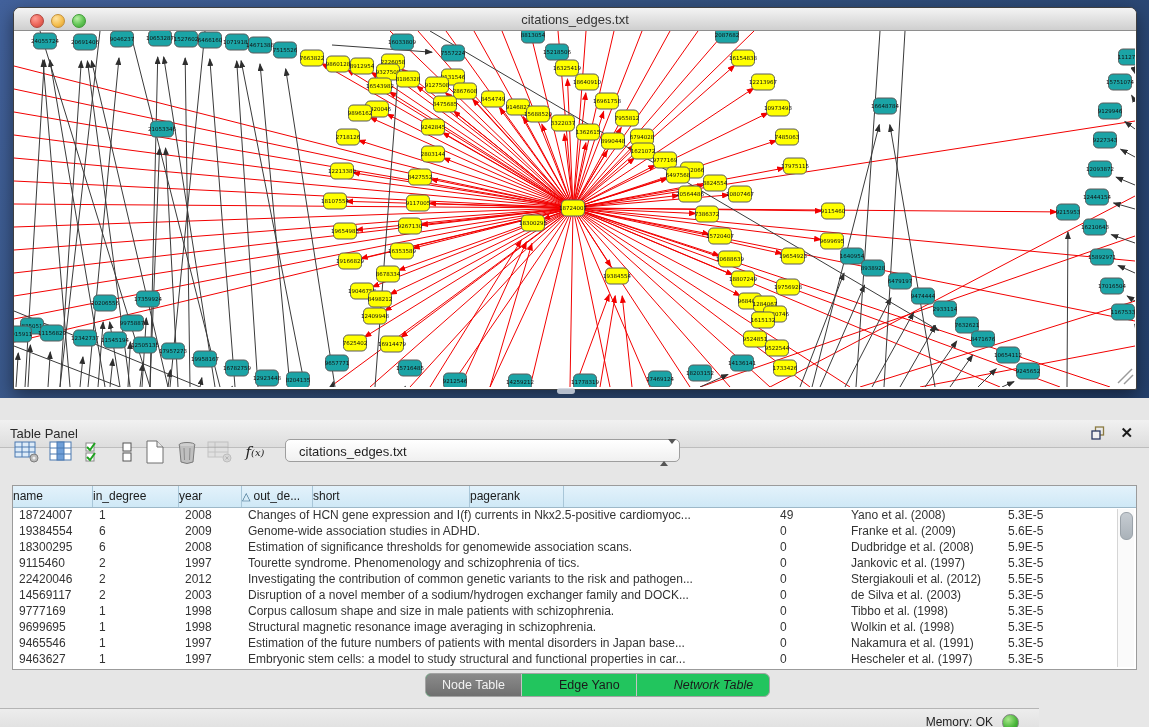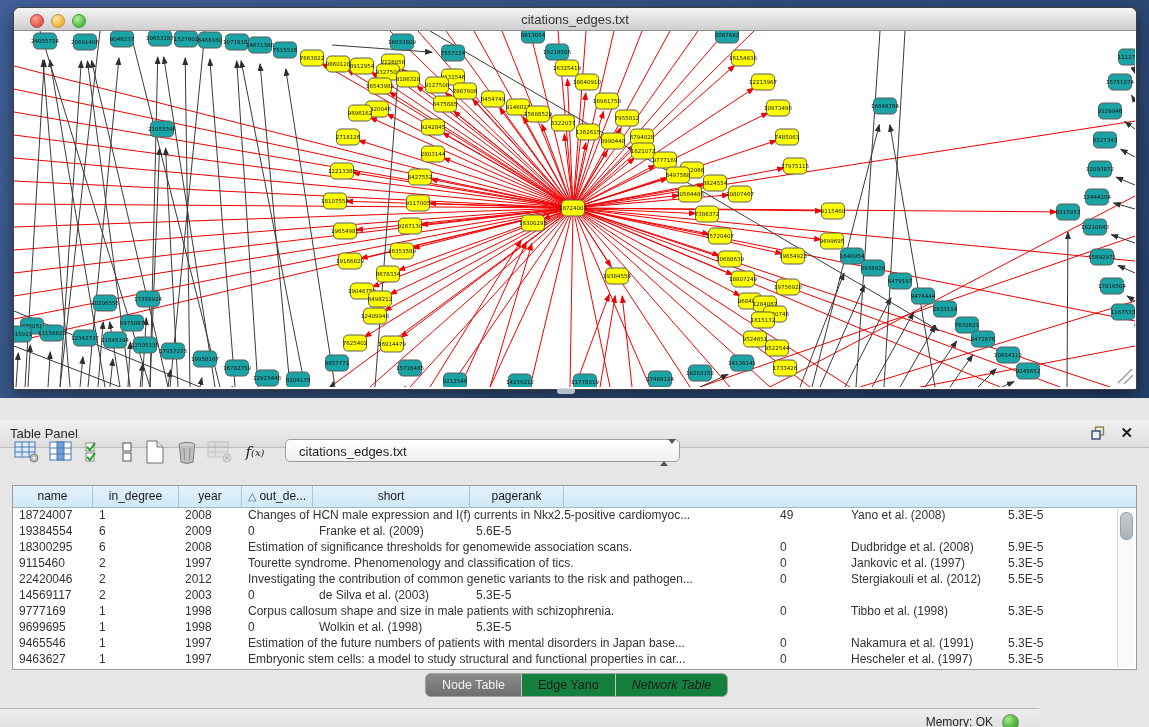--- a/index.html
+++ b/index.html
@@ -24,31 +24,31 @@
   .toolbar{position:absolute;left:0;top:27px;width:100%;height:53px;}
   .tbtn{position:absolute;top:12px;width:30px;height:30px;display:flex;align-items:center;justify-content:center;cursor:pointer;}
   .combo{position:absolute;left:285px;top:14px;width:395px;height:23px;background:linear-gradient(#ffffff,#f0f0f0);border:1px solid #9e9e9e;border-radius:5px;box-sizing:border-box;cursor:pointer;}
   .combo-text{position:absolute;left:13px;top:4px;font-size:13px;color:#1f1f1f;}
   .combo-arrows{position:absolute;right:10px;top:4px;width:9px;height:14px;}
   .combo-arrows .up{width:0;height:0;border-left:4px solid transparent;border-right:4px solid transparent;border-bottom:5px solid #555;margin-bottom:3px;}
   .combo-arrows .dn{width:0;height:0;border-left:4px solid transparent;border-right:4px solid transparent;border-top:5px solid #555;}
   
   .table-wrap{position:absolute;left:12px;top:87px;width:1125px;height:185px;background:#fff;border:1px solid #9b9b9b;box-sizing:border-box;}
   .thead{display:flex;height:21px;background:linear-gradient(#e3f2fb,#cfe8f6);border-bottom:1px solid #9db8c8;}
-  .th{font-size:12px;color:#1a1a1a;text-align:center;line-height:21px;border-right:1px solid #a8c6d8;box-sizing:border-box;overflow:hidden;white-space:nowrap;cursor:pointer;}
+  .th{font-size:12px;color:#1a1a1a;line-height:21px;border-right:1px solid #a8c6d8;box-sizing:border-box;overflow:hidden;white-space:nowrap;cursor:pointer;}
   .th .sort{color:#3a6b8a;margin-right:3px;font-size:11px;}
   .tbody{position:absolute;left:0;top:21px;width:1083px;height:162px;overflow:hidden;}
   .tr{display:flex;height:16px;cursor:default;}
   .td{font-size:12px;color:#333;line-height:16px;padding-left:6px;box-sizing:border-box;overflow:hidden;white-space:nowrap;}
   .col-0{width:80px}.col-1{width:86px}.col-2{width:63px}.col-3{width:532px}.col-4{width:71px}.col-5{width:157px}.col-6{width:94px}
   .vscroll{position:absolute;right:2px;top:23px;width:16px;height:158px;background:#fafafa;border-left:1px solid #d5d5d5;}
   .vthumb{position:absolute;left:2px;top:3px;width:11px;height:26px;background:linear-gradient(#c6ccd2,#aab2b9);border-radius:6px;border:1px solid #9aa2a9;cursor:pointer;}
   
   .tabsbar{position:absolute;left:0;top:272px;width:100%;height:30px;}
-  .seg{position:absolute;left:425px;top:3px;height:22px;display:flex;border:1px solid #a3a3a3;border-radius:6px;overflow:hidden;background:#15803d;}
+  .seg{position:absolute;left:425px;top:3px;height:22px;display:flex;border:1px solid #a3a3a3;border-radius:6px;overflow:hidden;background:#22c55e;gap:21px;}
   .seg .tab{font-size:12.5px;line-height:22px;padding:0 16px;color:#1a1a1a;cursor:pointer;border-right:1px solid #c4c4c4;}
   .seg .tab:last-child{border-right:none;font-style:italic;}
   .seg .tab.sel{background:linear-gradient(#8b8b8b,#6f6f6f);color:#f2f2f2;}
   
   .statusbar{position:absolute;left:0;top:708px;width:1039px;height:27px;background:linear-gradient(#ededed,#dcdcdc);border-top:1px solid #b5b5b5;}
   .mem-label{position:absolute;right:46px;top:6px;font-size:12px;color:#222;}
   .mem-dot{position:absolute;right:20px;top:5px;width:15px;height:15px;border-radius:50%;background:radial-gradient(circle at 35% 30%,#a8e98a,#47b438 60%,#2f8f25);border:1px solid #7f7f7f;}
   svg text{font-family:"DejaVu Sans",sans-serif;}
 </style>
 </head>
@@ -871,81 +871,84 @@
         <div class="th col-2">year</div>
         <div class="th col-4"><span class="sort">△</span>out_de...</div>
         <div class="th col-5">short</div>
         <div class="th col-6">pagerank</div>
       </div>
     <div class="tbody" id="tbody">
         <div class="tr">
           <div class="td col-0">18724007</div>
           <div class="td col-1">1</div>
           <div class="td col-2">2008</div>
-          <div class="td col-3">Changes of HCN male expression and I(f) currents in Nkx2.5-positive cardiomyoc...</div>
+          <div class="td col-3">Changes of HCN gene expression and I(f) currents in Nkx2.5-positive cardiomyoc...</div>
           <div class="td col-4">49</div>
           <div class="td col-5">Yano et al. (2008)</div>
           <div class="td col-6">5.3E-5</div>
         </div>
         <div class="tr">
           <div class="td col-0">19384554</div>
           <div class="td col-1">6</div>
           <div class="td col-2">2009</div>
+          <div class="td col-3">Genome-wide association studies in ADHD.</div>
           <div class="td col-4">0</div>
           <div class="td col-5">Franke et al. (2009)</div>
           <div class="td col-6">5.6E-5</div>
         </div>
         <div class="tr">
           <div class="td col-0">18300295</div>
           <div class="td col-1">6</div>
           <div class="td col-2">2008</div>
           <div class="td col-3">Estimation of significance thresholds for genomewide association scans.</div>
           <div class="td col-4">0</div>
           <div class="td col-5">Dudbridge et al. (2008)</div>
           <div class="td col-6">5.9E-5</div>
         </div>
         <div class="tr">
           <div class="td col-0">9115460</div>
           <div class="td col-1">2</div>
           <div class="td col-2">1997</div>
-          <div class="td col-3">Tourette syndrome. Phenomenology and classification of tics.</div>
+          <div class="td col-3">Tourette syndrome. Phenomenology and schizophrenia of tics.</div>
           <div class="td col-4">0</div>
           <div class="td col-5">Jankovic et al. (1997)</div>
           <div class="td col-6">5.3E-5</div>
         </div>
         <div class="tr">
           <div class="td col-0">22420046</div>
           <div class="td col-1">2</div>
           <div class="td col-2">2012</div>
           <div class="td col-3">Investigating the contribution of common genetic variants to the risk and pathogen...</div>
           <div class="td col-4">0</div>
           <div class="td col-5">Stergiakouli et al. (2012)</div>
           <div class="td col-6">5.5E-5</div>
         </div>
         <div class="tr">
           <div class="td col-0">14569117</div>
           <div class="td col-1">2</div>
           <div class="td col-2">2003</div>
+          <div class="td col-3">Disruption of a novel member of a sodium/hydrogen exchanger family and DOCK...</div>
           <div class="td col-4">0</div>
           <div class="td col-5">de Silva et al. (2003)</div>
           <div class="td col-6">5.3E-5</div>
         </div>
         <div class="tr">
           <div class="td col-0">9777169</div>
           <div class="td col-1">1</div>
           <div class="td col-2">1998</div>
           <div class="td col-3">Corpus callosum shape and size in male patients with schizophrenia.</div>
           <div class="td col-4">0</div>
           <div class="td col-5">Tibbo et al. (1998)</div>
           <div class="td col-6">5.3E-5</div>
         </div>
         <div class="tr">
           <div class="td col-0">9699695</div>
           <div class="td col-1">1</div>
           <div class="td col-2">1998</div>
+          <div class="td col-3">Structural magnetic resonance image averaging in schizophrenia.</div>
           <div class="td col-4">0</div>
           <div class="td col-5">Wolkin et al. (1998)</div>
           <div class="td col-6">5.3E-5</div>
         </div>
         <div class="tr">
           <div class="td col-0">9465546</div>
           <div class="td col-1">1</div>
           <div class="td col-2">1997</div>
           <div class="td col-3">Estimation of the future numbers of patients with mental disorders in Japan base...</div>
           <div class="td col-4">0</div>

